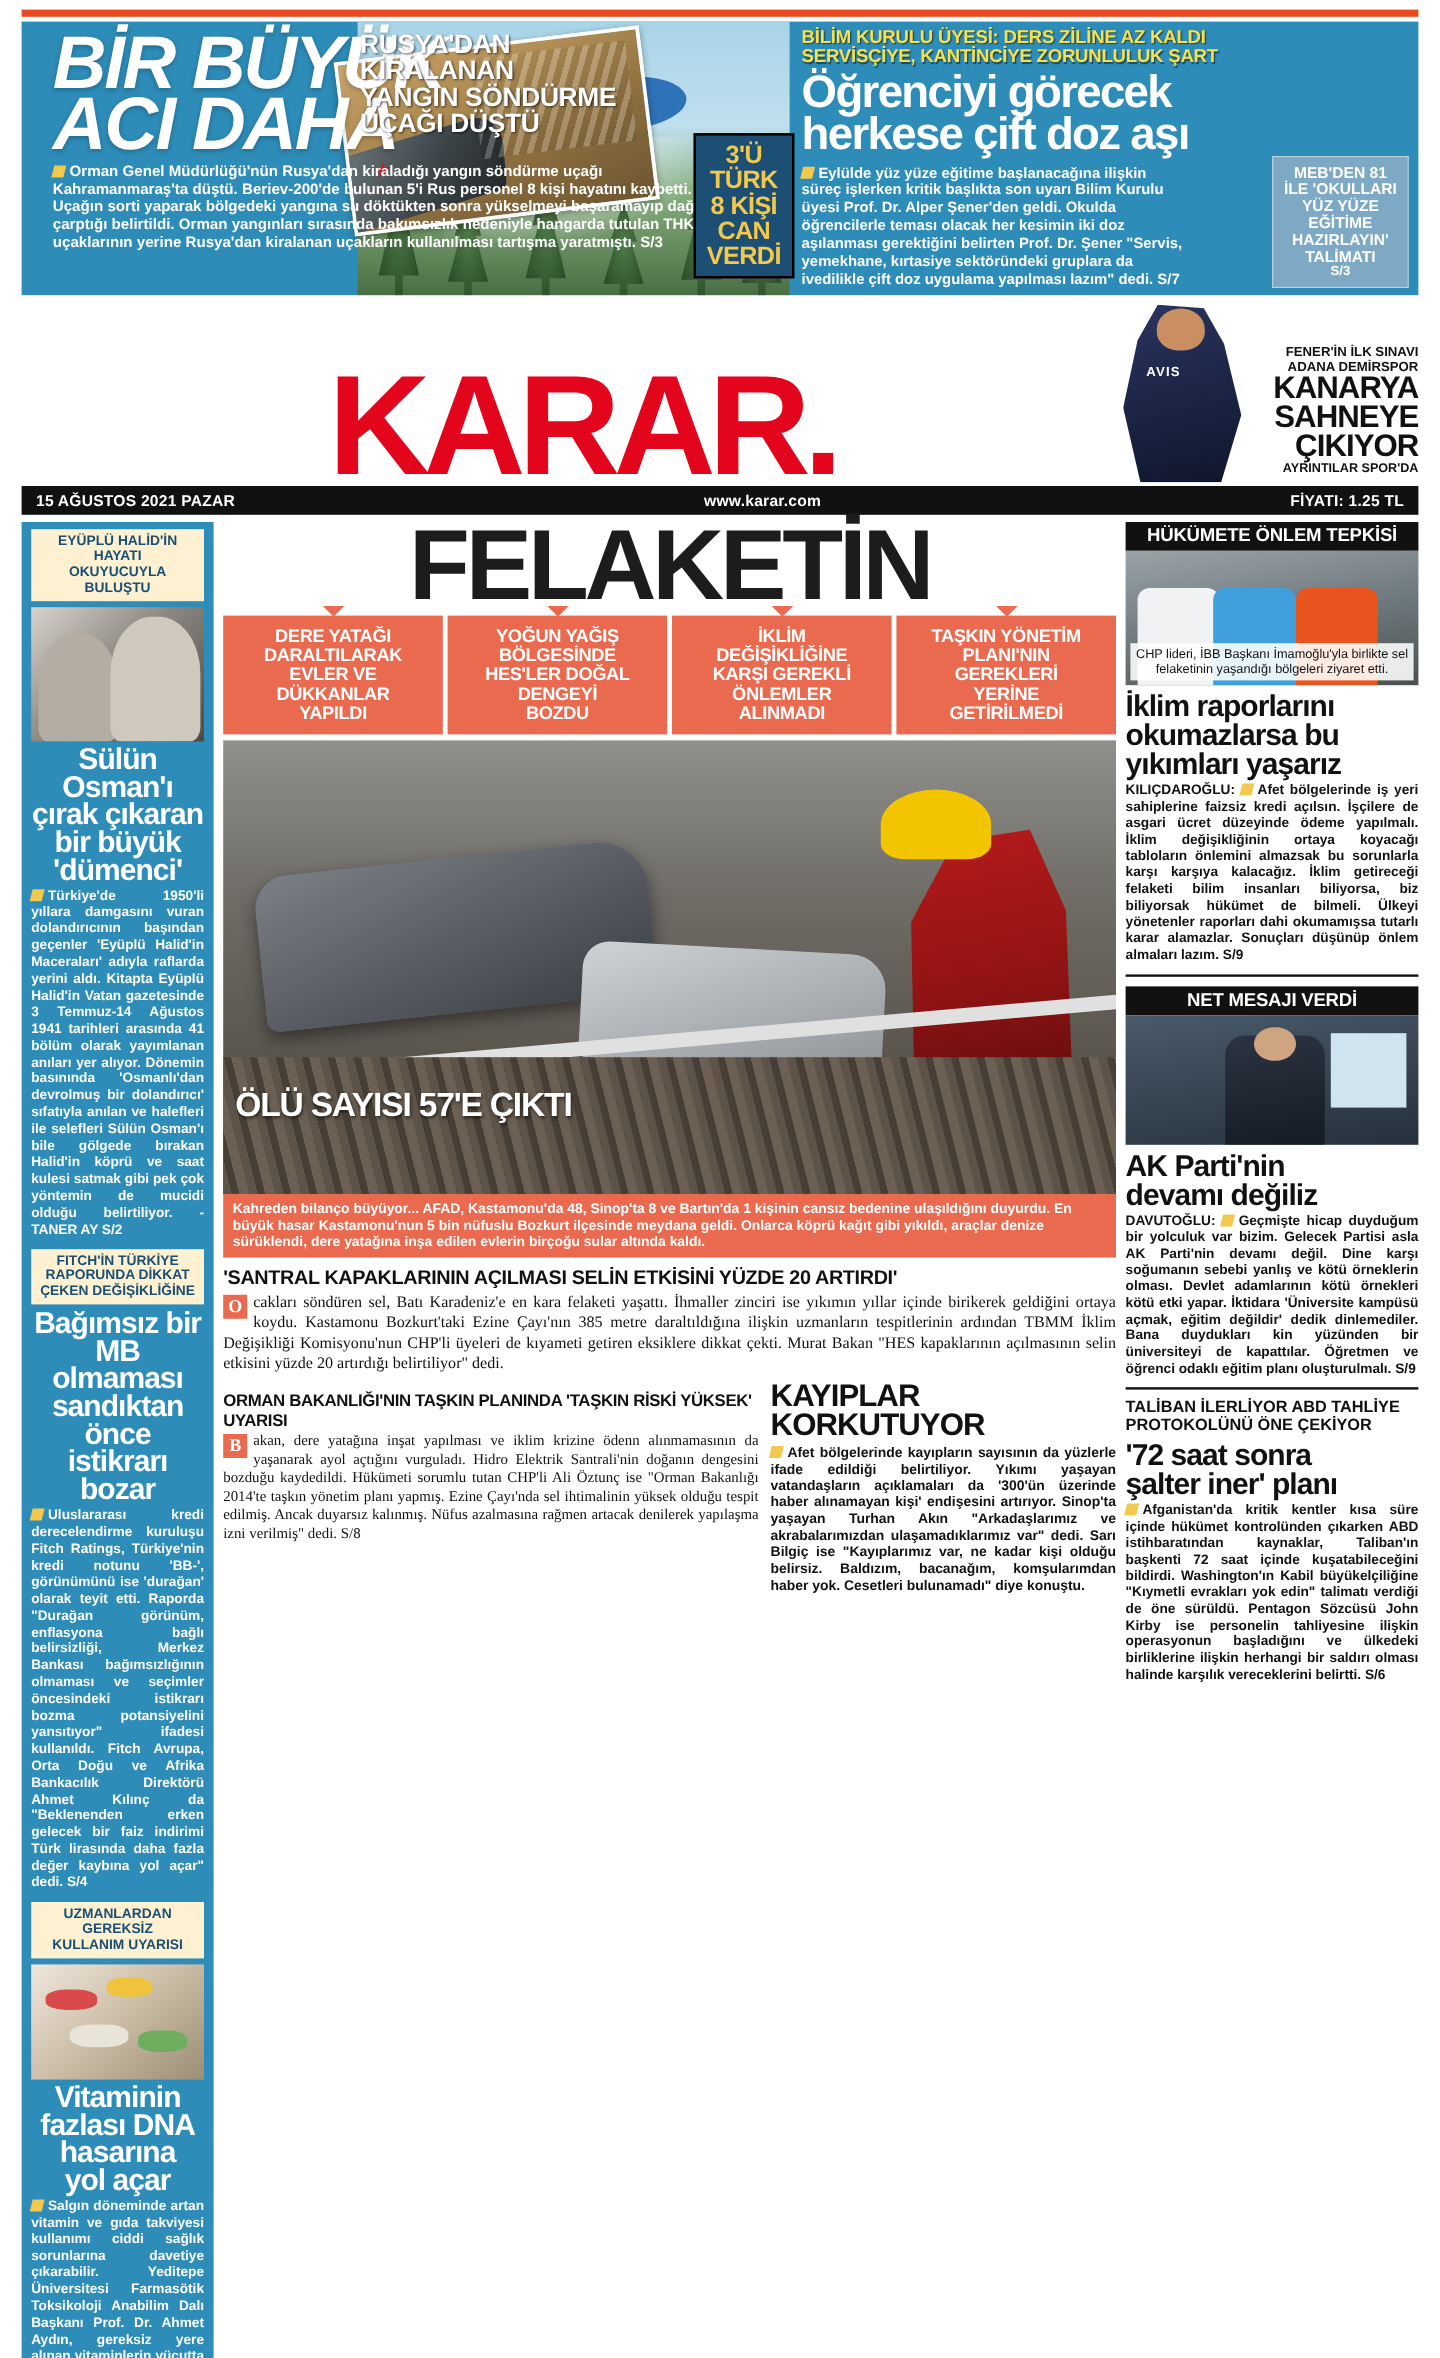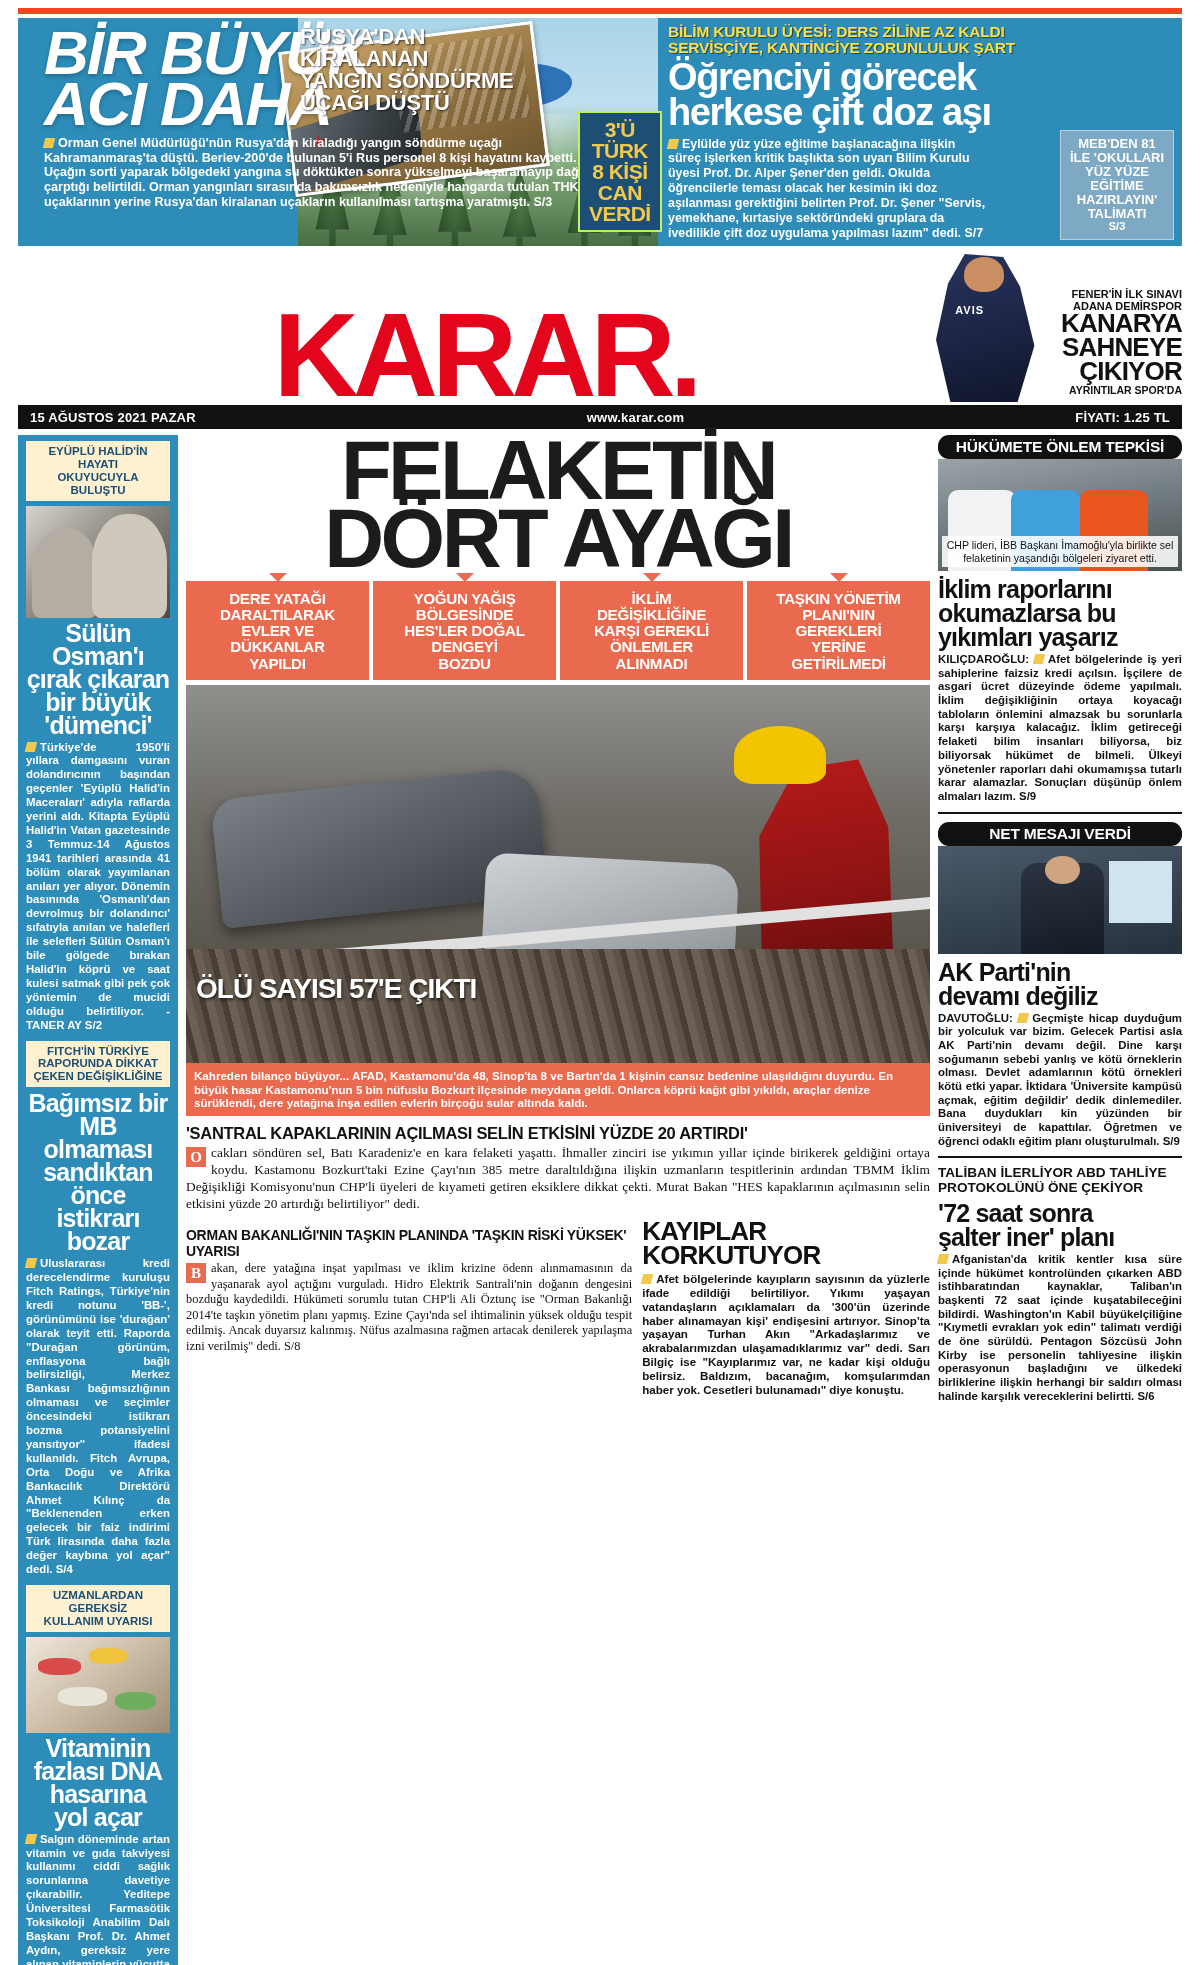--- a/index.html
+++ b/index.html
@@ -71,21 +71,21 @@
 
   .kicker-top{
     position:absolute;left:282px;top:8px;width:240px;z-index:6;
     color:#fff;font-weight:900;font-size:22px;line-height:1.0;letter-spacing:-0.3px;
     text-shadow:1px 1px 2px rgba(0,0,0,.65);
   }
   .kicker-top span{display:block;}
 
   .casualty{
     position:absolute;left:560px;bottom:14px;z-index:8;
-    background:#1c4f73;border:2px solid #bef264;color:#f2c94c;
+    background:#1c4f73;border:2px solid #000000;color:#f2c94c;
     font-weight:900;font-size:21px;line-height:1.0;text-align:center;
     padding:6px 9px;letter-spacing:-0.5px;
   }
   .casualty span{display:block;}
 
   .r-kick{color:#f7e04a;font-weight:900;font-size:15.5px;line-height:1.06;letter-spacing:-0.2px;
     text-shadow:1px 1px 1px rgba(0,0,0,.5);}
   .r-kick span{display:block;}
   .r-head{color:#fff;font-weight:900;font-size:38px;line-height:0.93;letter-spacing:-1.4px;margin-top:3px;}
   .r-head span{display:block;}
@@ -174,21 +174,21 @@
     font-family:"Liberation Serif",serif;font-size:15px;text-align:center;line-height:20px;margin:2px 5px 0 0;}
   .two-col{display:flex;gap:10px;margin-top:6px;}
   .two-col .c1{flex:1.55;}
   .two-col .c2{flex:1;}
   .kaybash{font-size:26px;font-weight:900;line-height:0.94;letter-spacing:-0.8px;color:#111;}
   .kaybash span{display:block;}
   .smallbody{font-size:11.6px;line-height:1.2;font-weight:700;color:#111;text-align:justify;}
 
   
   .rlabel{background:#111;color:#fff;font-weight:900;font-size:15.5px;text-align:center;
-    padding:3px 2px;letter-spacing:-0.2px;border-radius:11px;}
+    padding:3px 2px;letter-spacing:-0.2px;}
   .rphoto{width:100%;height:112px;position:relative;overflow:hidden;
     background:linear-gradient(170deg,#9aa3a8 0%,#6f7a80 50%,#49524f 100%);}
   .rphoto .vest{position:absolute;bottom:0;width:28%;height:72%;background:#3fa0dc;border-radius:10px 10px 0 0;}
   .rphoto .vest.v2{left:30%;}
   .rphoto .vest.v3{left:58%;background:#e8551f;}
   .rphoto .vest.v1{left:4%;background:#f0f2f4;}
   .rcap{position:absolute;left:4px;right:4px;bottom:4px;background:rgba(255,255,255,.88);
     font-size:10.6px;font-weight:400;line-height:1.16;padding:3px 4px;text-align:center;color:#111;}
   .rhead{font-size:25px;font-weight:900;line-height:0.96;letter-spacing:-0.8px;color:#111;margin:6px 0 4px;}
   .rhead span{display:block;}
@@ -348,21 +348,20 @@
         </div>
         <div class="ltext">
           <span class="sqy"></span><span>Salgın döneminde artan vitamin ve gıda takviyesi kullanımı ciddi sağlık sorunlarına davetiye çıkarabilir. Yeditepe Üniversitesi Farmasötik Toksikoloji Anabilim Dalı Başkanı Prof. Dr. Ahmet Aydın, gereksiz yere alınan vitaminlerin vücutta serbest radikalleri oluşturduğunu ve bunun da DNA hasarına kadar yol açan zararlar olabileceğini söyledi. Aydın "Takviye veya vitamin almak yerine insanlar bu besin maddelerini doğal gıdalardan karşılamalı" diye konuştu. S/10</span>
         </div>
       </div>
     </div>
 
     <div class="col-mid">
       <div class="mainhead">
         <span>FELAKETİN</span>
-        <span>DÖRT AYAĞI</span>
       </div>
 
       <div class="boxrow">
         <div class="rbox">
           <span>DERE YATAĞI</span>
           <span>DARALTILARAK</span>
           <span>EVLER VE</span>
           <span>DÜKKANLAR</span>
           <span>YAPILDI</span>
         </div>

